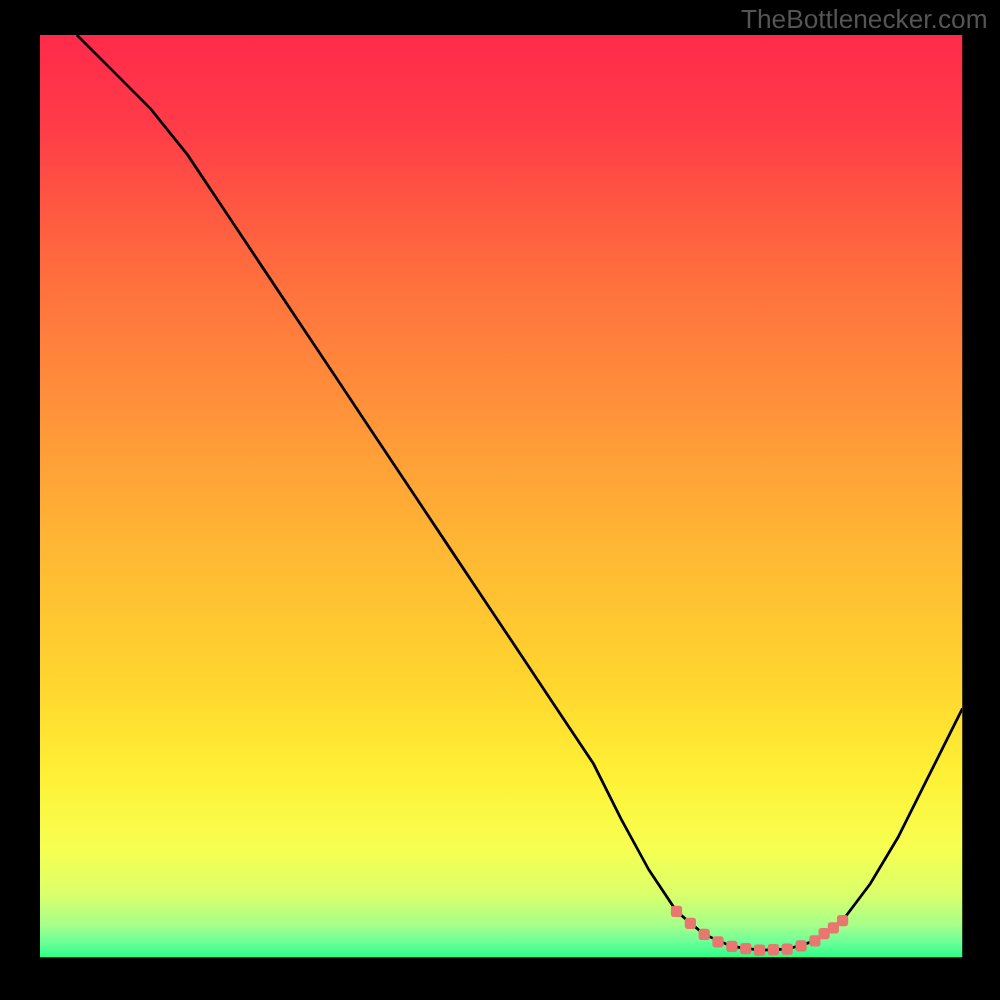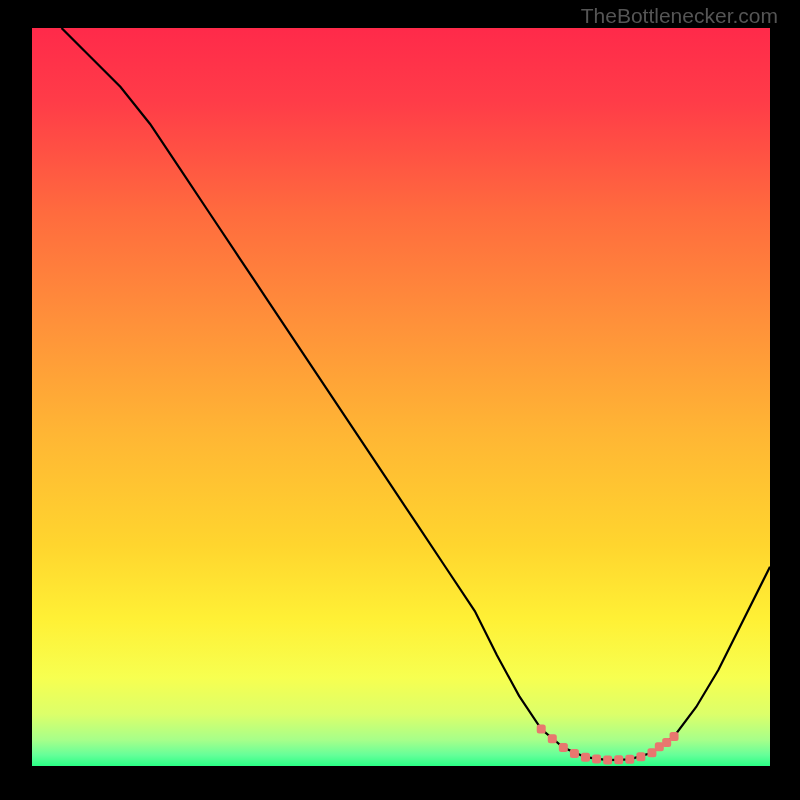--- a/index.html
+++ b/index.html
@@ -7,21 +7,21 @@
     padding: 0;
     width: 800px;
     height: 800px;
     background: #000;
     font-family: Arial, sans-serif;
     position: relative;
   }
   .watermark {
     position: absolute;
     top: 4px;
-    right: 22px;
+    right: 10px;
     color: #555;
     font-size: 21px;
     font-weight: 500;
     z-index: 10;
   }
   .chart-area {
     position: absolute;
     left: 32px;
     top: 28px;
     width: 738px;

